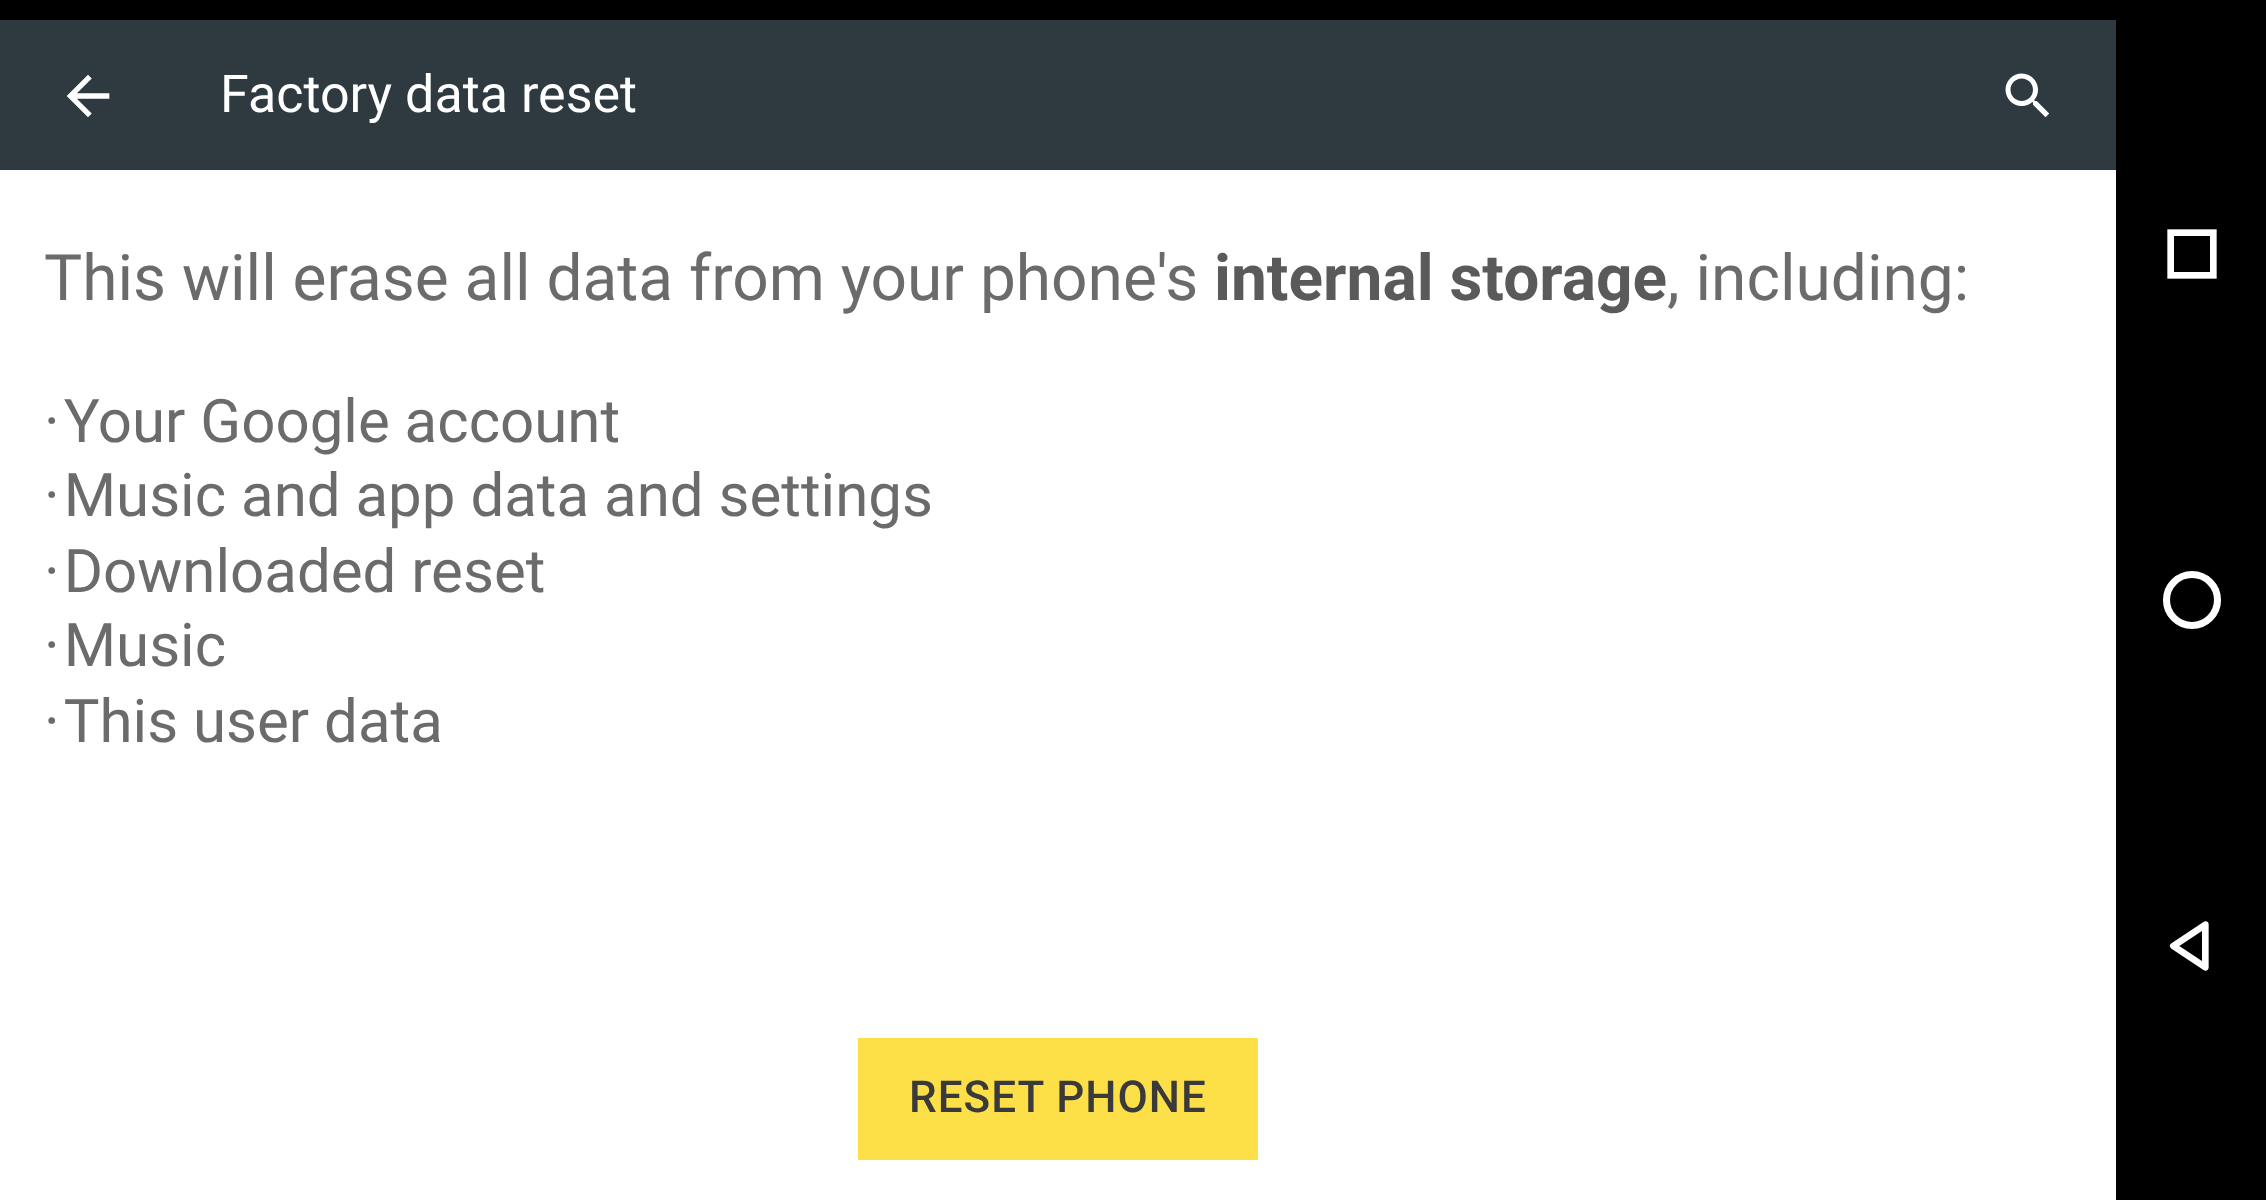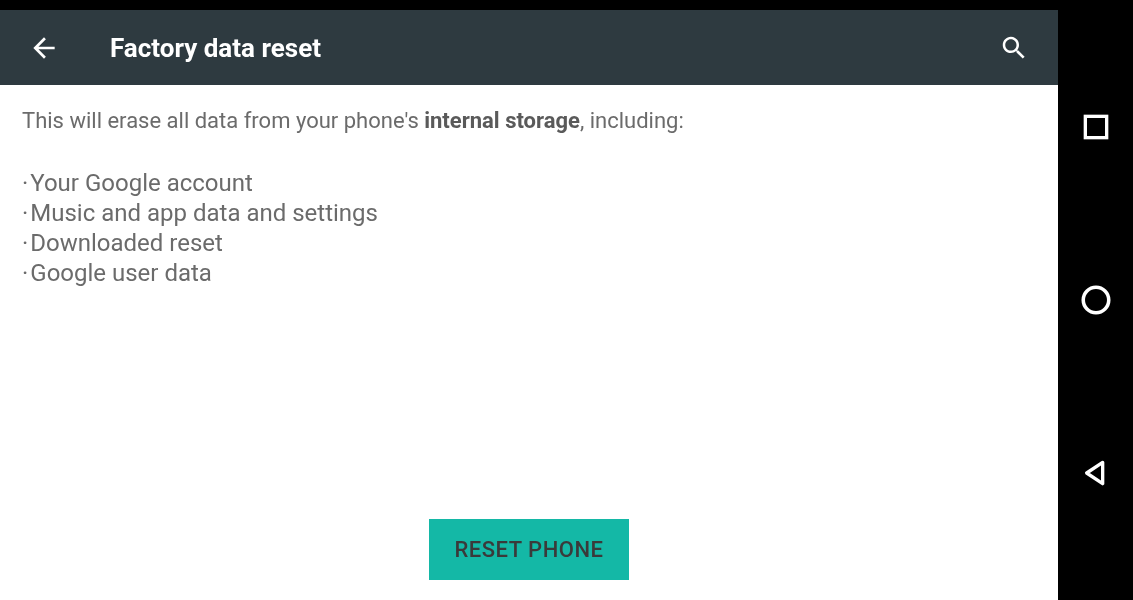--- a/index.html
+++ b/index.html
@@ -40,21 +40,21 @@
       justify-content: center;
       width: 48px;
       height: 48px;
     }
     .back-arrow svg {
       width: 32px;
       height: 32px;
     }
     .header-title {
       font-size: 26px;
-      font-weight: 700;
+      font-weight: 400;
       margin-left: 42px;
       flex: 1;
     }
     .search-icon {
       cursor: pointer;
       display: flex;
       align-items: center;
       justify-content: center;
       width: 48px;
       height: 48px;
@@ -62,45 +62,46 @@
     .search-icon svg {
       width: 30px;
       height: 30px;
     }
     .content {
       flex: 1;
       padding: 22px 22px;
       color: #6b6b6b;
     }
     .intro-text {
-      font-size: 22px;
+      font-size: 32px;
       line-height: 1.3;
       color: #6b6b6b;
+      margin-top: 12px;
     }
     .intro-text .bold {
       font-weight: 700;
       color: #5a5a5a;
     }
     .list {
       margin-top: 32px;
-      font-size: 24px;
+      font-size: 30px;
       line-height: 1.25;
       color: #6b6b6b;
     }
     .list-item::before {
       content: "·";
       margin-right: 2px;
     }
     .reset-button-container {
       display: flex;
       justify-content: center;
       padding-bottom: 20px;
     }
     .reset-button {
-      background: #14b8a6;
+      background: #fde047;
       border: none;
       padding: 18px 26px;
       font-size: 22px;
       font-weight: 500;
       color: #3a3a3a;
       cursor: pointer;
       font-family: inherit;
       letter-spacing: 0.5px;
     }
     .nav-bar {
@@ -146,21 +147,22 @@
     </div>
   </div>
   <div class="content">
     <div class="intro-text">
       <span>This will erase all data from your phone's </span><span class="bold">internal storage</span><span>, including:</span>
     </div>
     <div class="list">
       <div class="list-item">Your Google account</div>
       <div class="list-item">Music and app data and settings</div>
       <div class="list-item">Downloaded reset</div>
-      <div class="list-item">Google user data</div>
+      <div class="list-item">Music</div>
+      <div class="list-item">This user data</div>
     </div>
   </div>
   <div class="reset-button-container">
     <button class="reset-button">RESET PHONE</button>
   </div>
 </div>
 
 <div class="nav-bar">
   <div class="nav-button">
     <svg viewBox="0 0 24 24" width="32" height="32">

